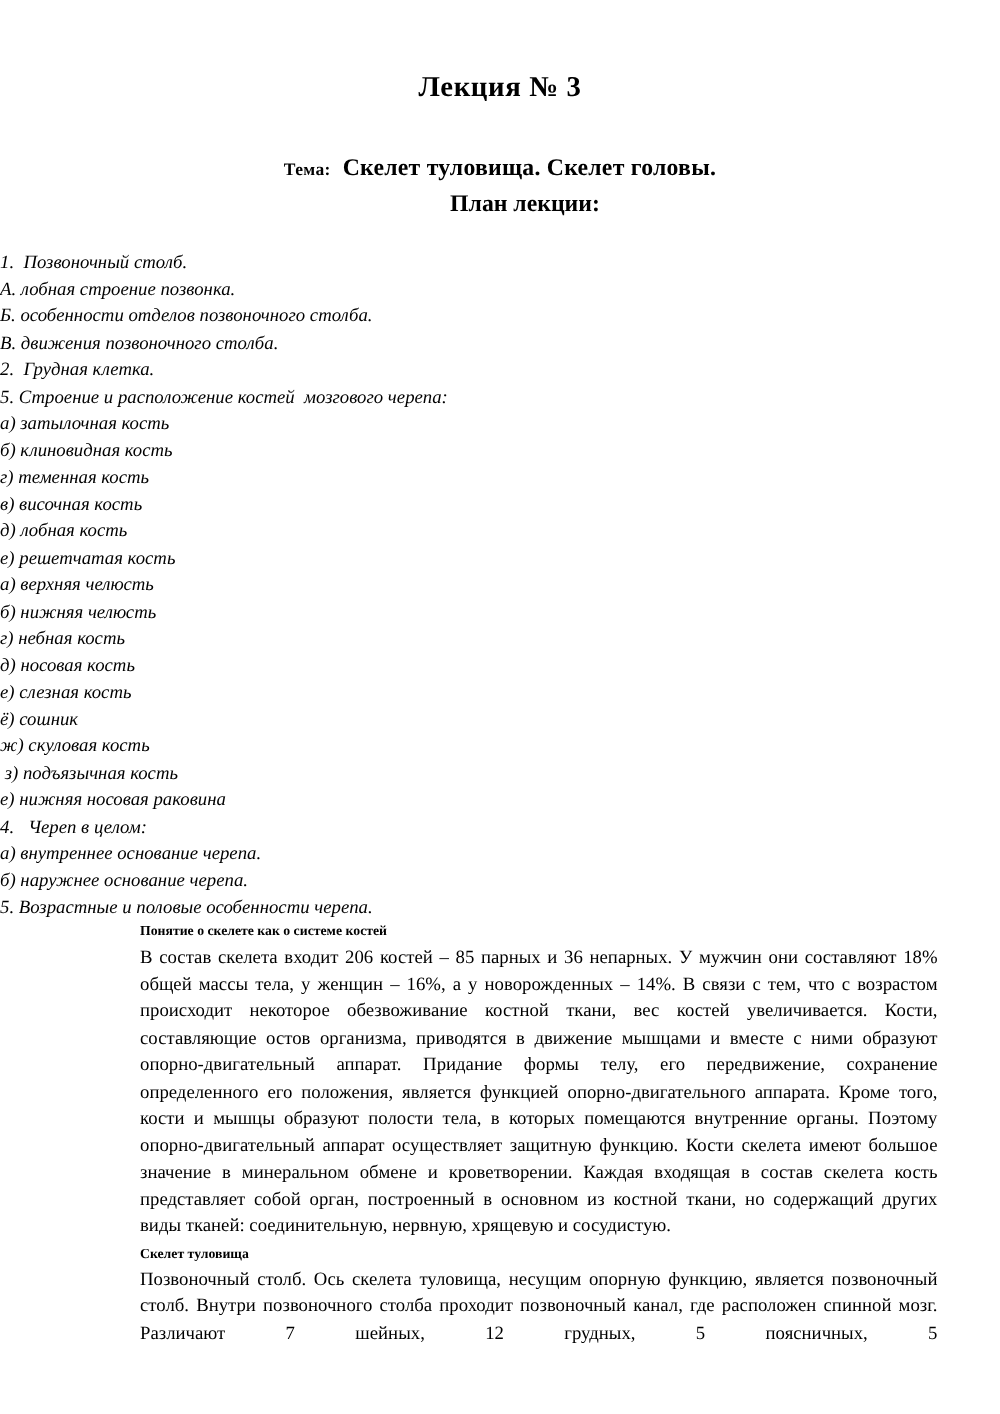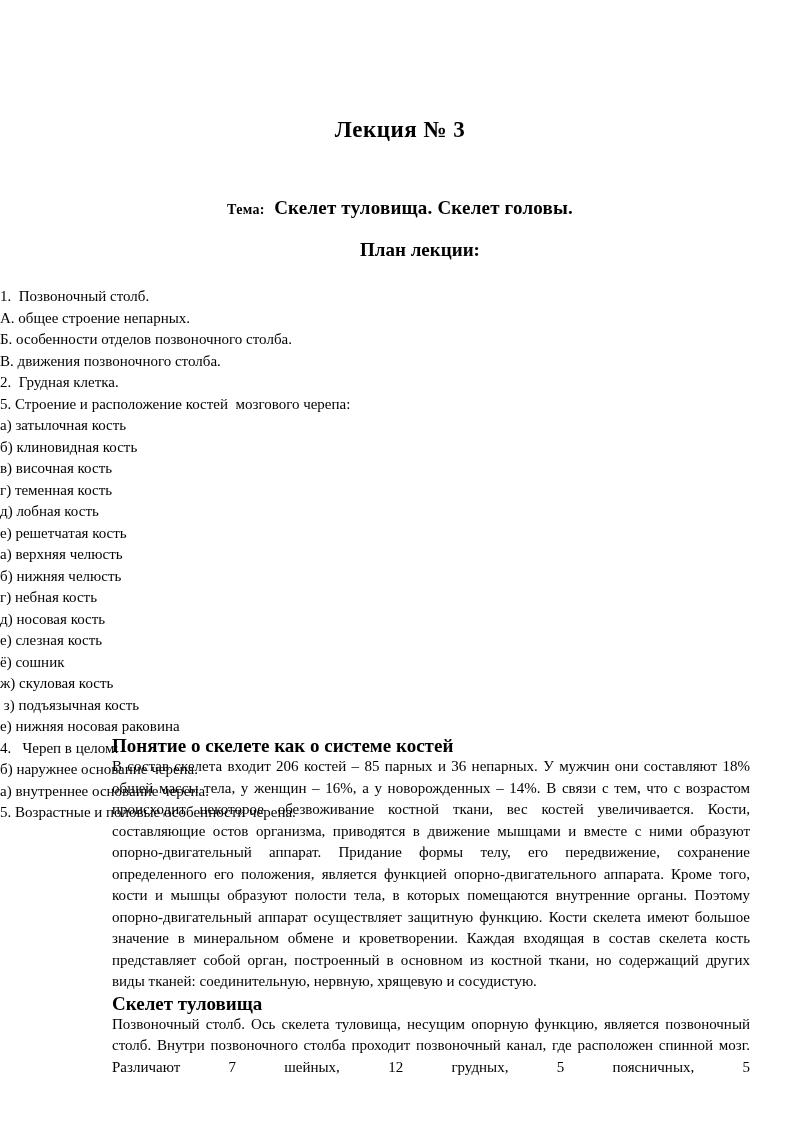--- a/index.html
+++ b/index.html
@@ -22,28 +22,28 @@
     box-sizing: border-box;
   }
 
   
   .doc-title {
     text-align: center;
     font-size: 23px;
     font-weight: bold;
     letter-spacing: 0.5px;
     margin: 0;
-    padding-top: 116px;
+    padding-top: 56px;
     line-height: 1.2;
   }
   .subject-line {
     text-align: center;
     font-size: 19px;
     font-weight: bold;
-    margin: 16px;
+    margin: 3px;
     padding-top: 36px;
     line-height: 1.25;
     white-space: nowrap;
   }
   .subject-label {
     font-size: 14px;
     font-weight: bold;
     letter-spacing: 0.3px;
   }
   .subject-text {
@@ -64,40 +64,41 @@
   
   .plan {
     margin: 0;
     padding: 0;
     list-style: none;
     font-size: 15px;
     line-height: 21.5px;
   }
   .plan-wrap {
     padding-top: 24px;
+    font-style: italic;
   }
   .plan li {
     margin: 0;
     padding: 0;
     white-space: pre;
   }
   .lvl-num   { padding-left: 140px; }
   .lvl-sub   { padding-left: 168px; }
   .lvl-alpha { padding-left: 165px; }
   .lvl-alpha-in { padding-left: 170px; }
   .lvl-num2  { padding-left: 138px; }
 
   
   .body-block {
     position: absolute;
     left: 112px;
     width: 638px;
   }
   .sec-head {
-    font-size: 19px;
+    font-size: 11px;
     font-weight: bold;
     line-height: 21px;
     margin: 0;
   }
   .prose {
     font-size: 15px;
     line-height: 21.5px;
     margin: 0;
     text-align: justify;
     text-justify: inter-word;
@@ -121,43 +122,43 @@
 
   <p class="subject-line">
     <span class="subject-label">Тема:</span><span>&nbsp;&nbsp;</span><span class="subject-text">Скелет туловища. Скелет головы.</span>
   </p>
 
   <p class="plan-title">План лекции:</p>
 
   <div class="plan-wrap">
     <ul class="plan" id="plan-list">
         <li class="lvl-num">1.  Позвоночный столб.</li>
-        <li class="lvl-sub">А. общее строение непарных.</li>
+        <li class="lvl-sub">А. лобная строение позвонка.</li>
         <li class="lvl-sub">Б. особенности отделов позвоночного столба.</li>
         <li class="lvl-sub">В. движения позвоночного столба.</li>
         <li class="lvl-num">2.  Грудная клетка.</li>
         <li class="lvl-alpha">5. Строение и расположение костей  мозгового черепа:</li>
         <li class="lvl-alpha">а) затылочная кость</li>
         <li class="lvl-alpha">б) клиновидная кость</li>
+        <li class="lvl-alpha">г) теменная кость</li>
         <li class="lvl-alpha">в) височная кость</li>
-        <li class="lvl-alpha">г) теменная кость</li>
         <li class="lvl-alpha">д) лобная кость</li>
         <li class="lvl-alpha">е) решетчатая кость</li>
         <li class="lvl-alpha">а) верхняя челюсть</li>
         <li class="lvl-alpha">б) нижняя челюсть</li>
         <li class="lvl-alpha">г) небная кость</li>
         <li class="lvl-alpha">д) носовая кость</li>
         <li class="lvl-alpha">е) слезная кость</li>
         <li class="lvl-alpha">ё) сошник</li>
         <li class="lvl-alpha">ж) скуловая кость</li>
         <li class="lvl-alpha-in"> з) подъязычная кость</li>
         <li class="lvl-alpha">е) нижняя носовая раковина</li>
         <li class="lvl-num2">4.   Череп в целом:</li>
+        <li class="lvl-alpha">а) внутреннее основание черепа.</li>
         <li class="lvl-alpha">б) наружнее основание черепа.</li>
-        <li class="lvl-alpha">а) внутреннее основание черепа.</li>
         <li class="lvl-num2">5. Возрастные и половые особенности черепа.</li>
       </ul>
   </div>
 
   <div class="body-block" id="body-block" style="top:735px;">
       <div class="sec-head">Понятие о скелете как о системе костей</div>
       <p class="prose">В состав скелета входит 206 костей – 85 парных и 36 непарных. У мужчин они составляют 18% общей массы тела, у женщин – 16%, а у новорожденных – 14%. В связи с тем, что с возрастом происходит некоторое обезвоживание костной ткани, вес костей увеличивается. Кости, составляющие остов организма, приводятся в движение мышцами и вместе с ними образуют опорно-двигательный аппарат. Придание формы телу, его передвижение, сохранение определенного его положения, является функцией опорно-двигательного аппарата. Кроме того, кости и мышцы образуют полости тела, в которых помещаются внутренние органы. Поэтому опорно-двигательный аппарат осуществляет защитную функцию. Кости скелета имеют большое значение в минеральном обмене и кроветворении. Каждая входящая в состав скелета кость представляет собой орган, построенный в основном из костной ткани, но содержащий других виды тканей: соединительную, нервную, хрящевую и сосудистую.</p>
       <div class="sec-head">Скелет туловища</div>
       <p class="prose last-open">Позвоночный столб. Ось скелета туловища, несущим опорную функцию, является позвоночный столб. Внутри позвоночного столба проходит позвоночный канал, где расположен спинной мозг. Различают 7 шейных, 12 грудных, 5 поясничных, 5</p>
     </div>

